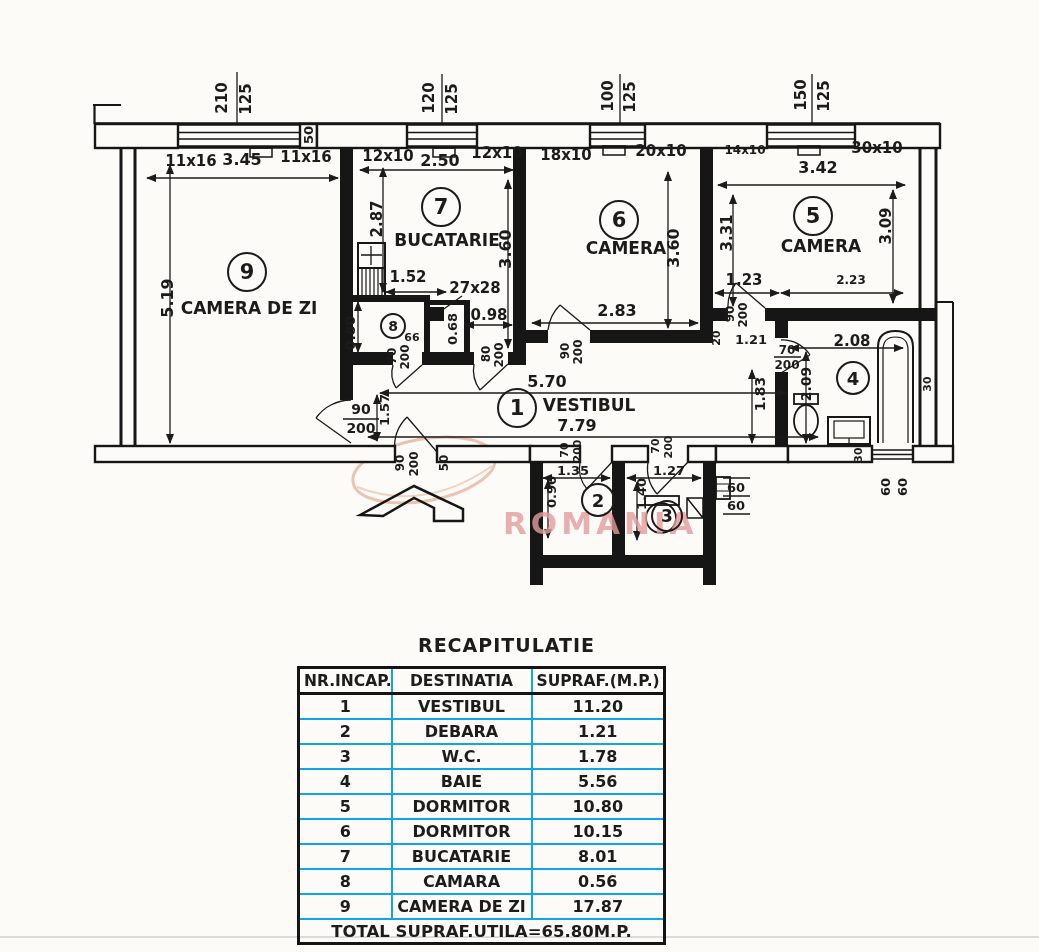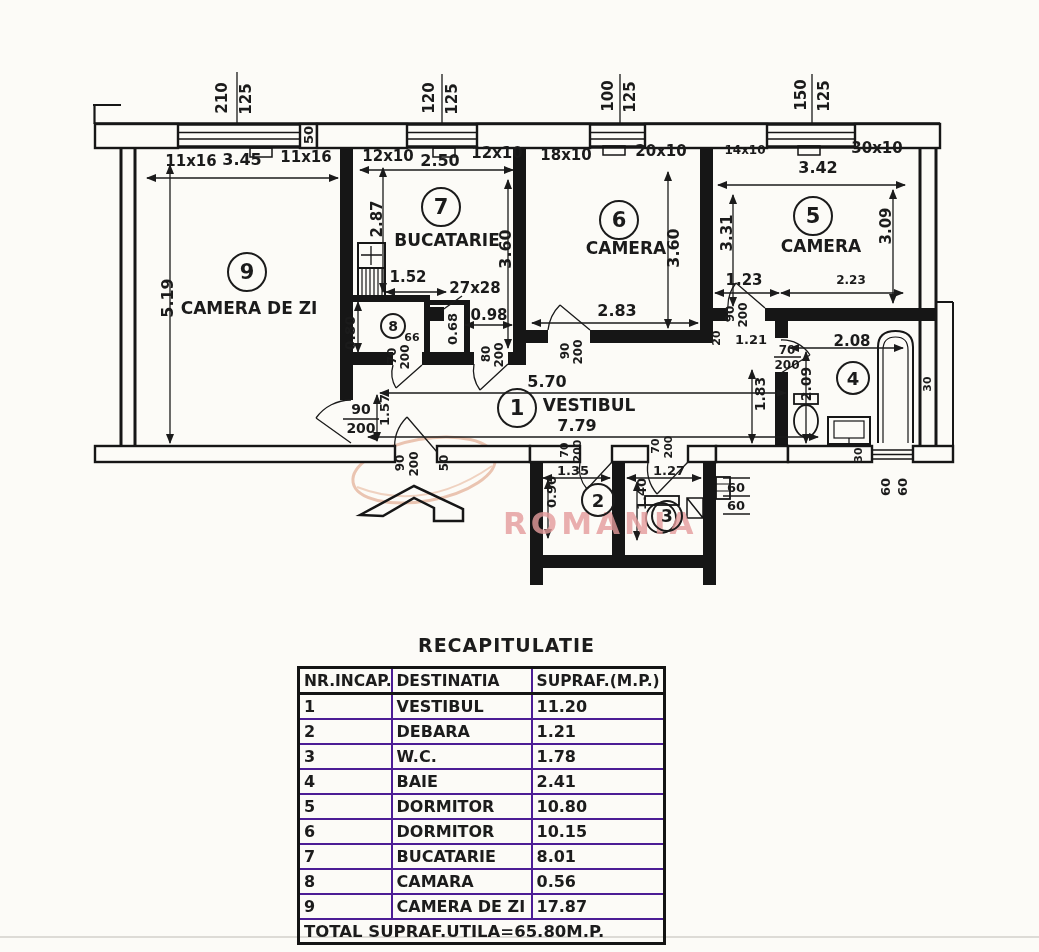--- a/index.html
+++ b/index.html
@@ -8,22 +8,22 @@
   #plan-svg{position:absolute;left:0;top:0;}
   #labels-layer{position:absolute;left:0;top:0;width:1039px;height:952px;pointer-events:none;}
   .lbl{position:absolute;white-space:nowrap;font-weight:700;color:#1b1b1b;line-height:1;}
   .circ{position:absolute;border:2.3px solid #1b1b1b;border-radius:50%;display:flex;
         align-items:center;justify-content:center;font-weight:700;color:#1b1b1b;background:transparent;}
   #watermark-text{position:absolute;left:503px;top:505px;font-size:31px;font-weight:700;
         color:#e59c9c;opacity:.8;letter-spacing:4px;}
   #recap-title{position:absolute;left:418px;top:634px;font-size:19px;font-weight:700;letter-spacing:1px;}
   #recap-table{position:absolute;left:297px;top:666px;width:366px;border-collapse:collapse;
         table-layout:fixed;font-weight:700;}
-  #recap-table th,#recap-table td{border:2px solid #4c1d95;padding:0 4px;height:23px;
-        font-size:16px;text-align:left;overflow:hidden;white-space:nowrap;}
+  #recap-table th,#recap-table td{border:2px solid #0ea5e9;padding:0 4px;height:23px;
+        font-size:16px;text-align:center;overflow:hidden;white-space:nowrap;}
   #recap-table{border:3px solid #141414;}
   #recap-table thead th{border-bottom:3px solid #141414;font-size:15.5px;}
   #recap-table tfoot td{font-size:16.5px;height:22px;}
 </style>
 </head>
 <body>
 
 <div id="stage">
 
   <svg id="plan-svg" width="1039" height="952" viewBox="0 0 1039 952">
@@ -302,21 +302,21 @@
           <td>1.21</td>
         </tr>
         <tr>
           <td>3</td>
           <td>W.C.</td>
           <td>1.78</td>
         </tr>
         <tr>
           <td>4</td>
           <td>BAIE</td>
-          <td>2.41</td>
+          <td>5.56</td>
         </tr>
         <tr>
           <td>5</td>
           <td>DORMITOR</td>
           <td>10.80</td>
         </tr>
         <tr>
           <td>6</td>
           <td>DORMITOR</td>
           <td>10.15</td>

